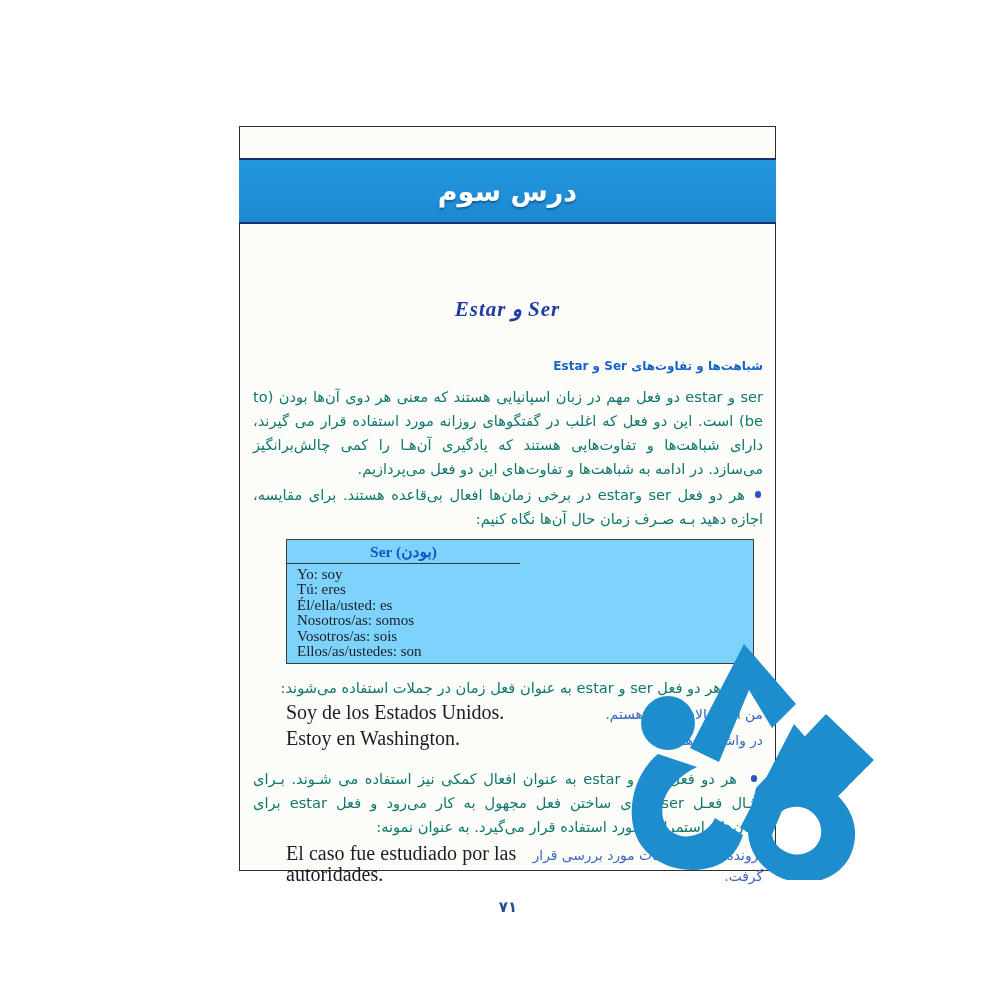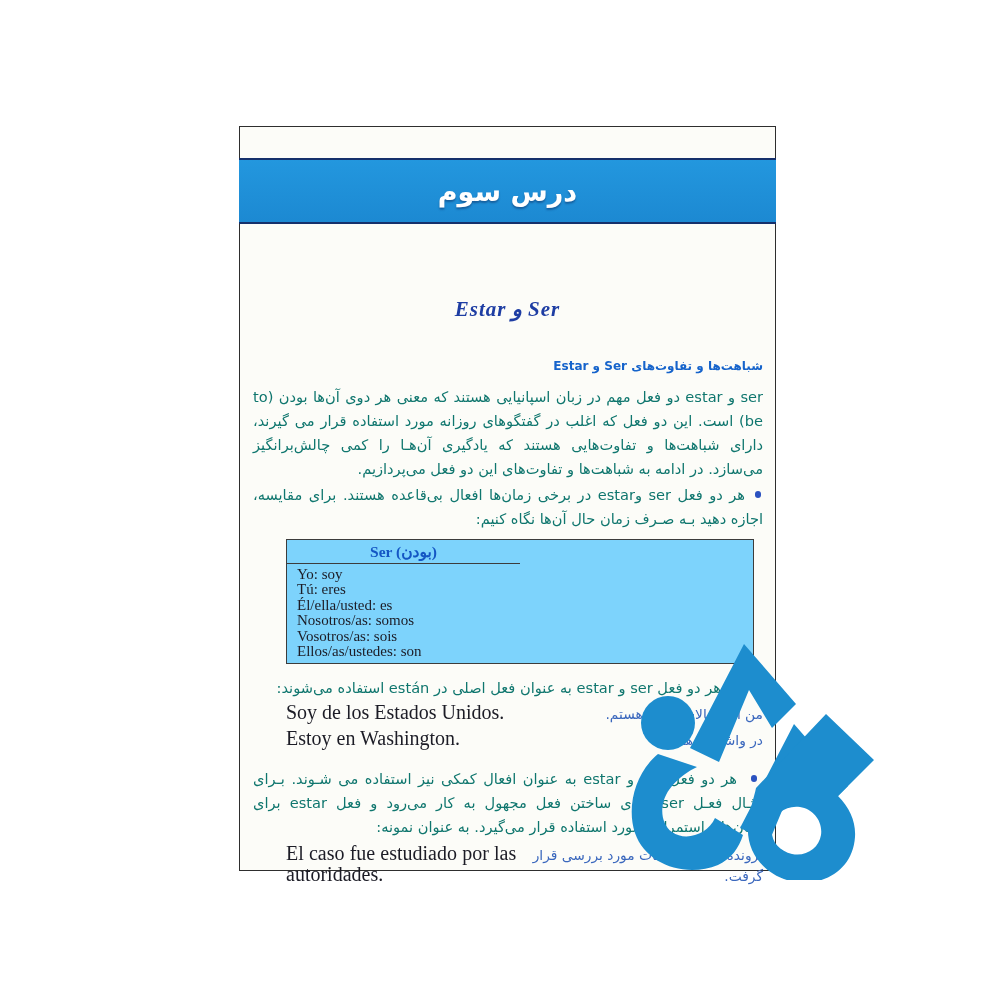--- a/index.html
+++ b/index.html
@@ -116,21 +116,21 @@
             <div>Él/ella/usted: es</div>
             <div>Nosotros/as: somos</div>
             <div>Vosotros/as: sois</div>
             <div>Ellos/as/ustedes: son</div>
           </div>
         </div>
       </div>
 
       <div class="bullet bullet-indent mt12">
         <span class="dot"></span>
-        <div class="fa-text body" dir="rtl">هر دو فعل ser و estar به عنوان فعل اصلی در están استفاده می‌شوند:</div>
+        <div class="fa-text body" dir="rtl">هر دو فعل ser و estar به عنوان فعل زمان در جملات استفاده می‌شوند:</div>
       </div>
 
       <div class="mt2">
         <div class="ex-row">
           <span class="ex-es">Soy de los Estados Unidos.</span>
           <span class="ex-fa">من اهل ایالات‌متحده هستم.</span>
         </div>
         <div class="ex-row">
           <span class="ex-es">Estoy en Washington.</span>
           <span class="ex-fa">در واشنگتن هستم.</span>
@@ -140,20 +140,21 @@
       <div class="bullet mt16">
         <span class="dot" style="right:6px"></span>
         <div class="fa-text body" style="text-indent:26px" dir="rtl">هر دو فعل ser و estar به عنوان افعال کمکی نیز استفاده می شـوند. بـرای مثـال فعـل ser بـرای ساختن فعل مجهول به کار می‌رود و فعل estar برای زمان‌های استمراری مورد استفاده قرار می‌گیرد. به عنوان نمونه:</div>
       </div>
 
       <div class="ex-row mt4">
         <span class="ex-es ex-es-justify">El caso fue estudiado por las autoridades.</span>
         <span class="ex-fa">پرونده توسط مقامات مورد بررسی قرار گرفت.</span>
       </div>
 
+      <div class="page-number">۷۱</div>
 
     </div>
   </div>
 
   <svg class="logo" viewBox="0 0 268 254">
     <g fill="#1d8dce">
 
       <circle cx="40" cy="97" r="27"></circle>
 
       <path d="M62,122 L116,18 L168,78 L144,102 L121,64 L91,136 Z"></path>

